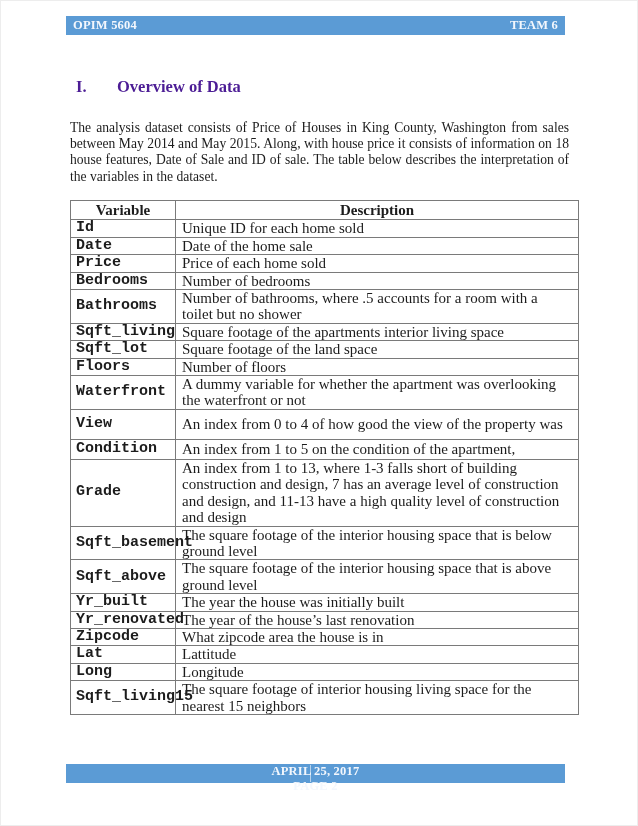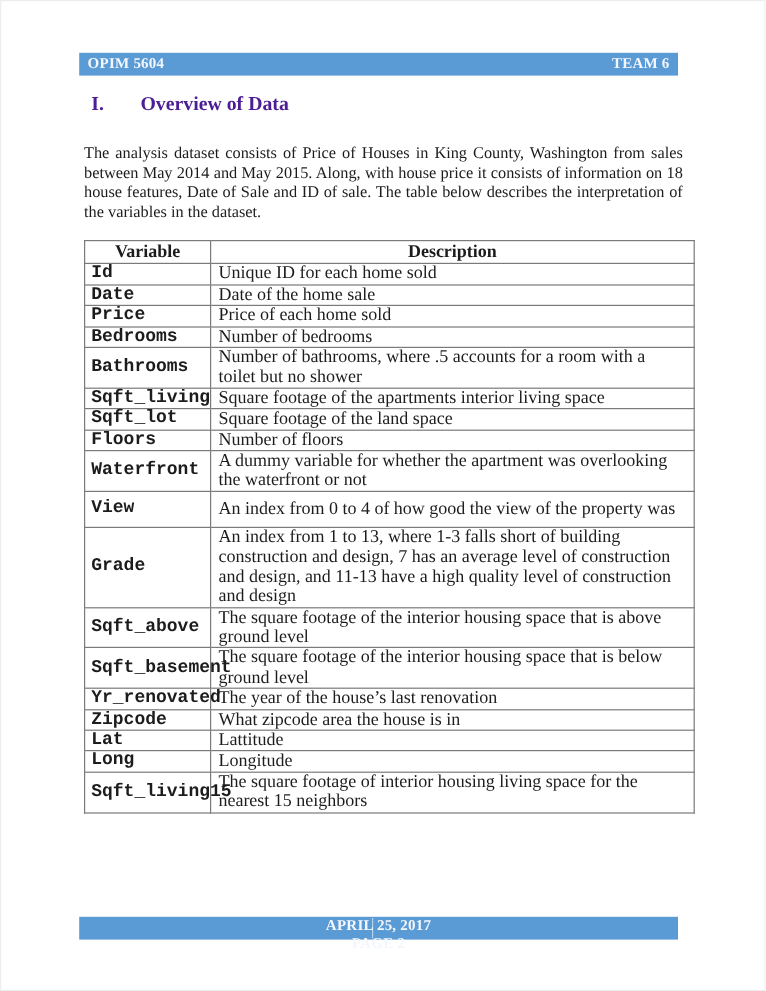--- a/index.html
+++ b/index.html
@@ -13,21 +13,21 @@
   }
 
   
   .bar {
     position:absolute; left:66px; width:499px; height:19px;
     background:var(--accent); color:#f3f7fd;
     font-size:12.5px; font-weight:bold; letter-spacing:0.2px;
     display:flex; align-items:center; justify-content:space-between;
     padding:0 7px;
   }
-  .header-bar { top:44px;gap:44px; }
+  .header-bar { top:16px;gap:44px; }
   .footer-bar { top:764px;flex-direction:column; }
   .footer-divider {
     position:absolute; left:244px; top:1px; width:1px; height:17px;
     background:rgba(255,255,255,0.55);
   }
 
   
   .doc-title {
     position:absolute; top:77px; left:76px;
     font-size:16.5px; font-weight:bold; color:#4c1d95;
@@ -123,31 +123,39 @@
         <td class="desc">Number of floors</td>
       </tr>
       <tr class="r-2l">
         <td class="var">Waterfront</td>
         <td class="desc">A dummy variable for whether the apartment was overlooking the waterfront or not</td>
       </tr>
       <tr class="r-view">
         <td class="var">View</td>
         <td class="desc">An index from 0 to 4 of how good the view of the property was</td>
       </tr>
+      <tr class="r-cond">
+        <td class="var">Condition</td>
+        <td class="desc">An index from 1 to 5 on the condition of the apartment,</td>
+      </tr>
       <tr class="r-grade">
         <td class="var">Grade</td>
         <td class="desc">An index from 1 to 13, where 1-3 falls short of building construction and design, 7 has an average level of construction and design, and 11-13 have a high quality level of construction and design</td>
       </tr>
       <tr class="r-2l">
+        <td class="var">Sqft_basement</td>
+        <td class="desc">The square footage of the interior housing space that is below ground level</td>
+      </tr>
+      <tr class="r-2l">
         <td class="var">Sqft_above</td>
         <td class="desc">The square footage of the interior housing space that is above ground level</td>
       </tr>
-      <tr class="r-2l">
-        <td class="var">Sqft_basement</td>
-        <td class="desc">The square footage of the interior housing space that is below ground level</td>
+      <tr>
+        <td class="var">Yr_built</td>
+        <td class="desc">The year the house was initially built</td>
       </tr>
       <tr>
         <td class="var">Yr_renovated</td>
         <td class="desc">The year of the house’s last renovation</td>
       </tr>
       <tr>
         <td class="var">Zipcode</td>
         <td class="desc">What zipcode area the house is in</td>
       </tr>
       <tr>

